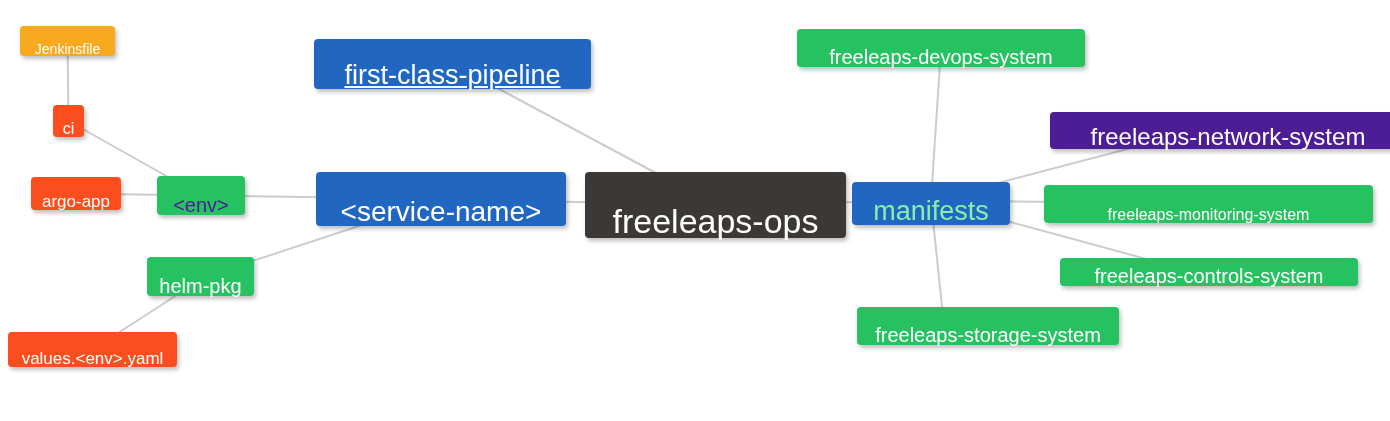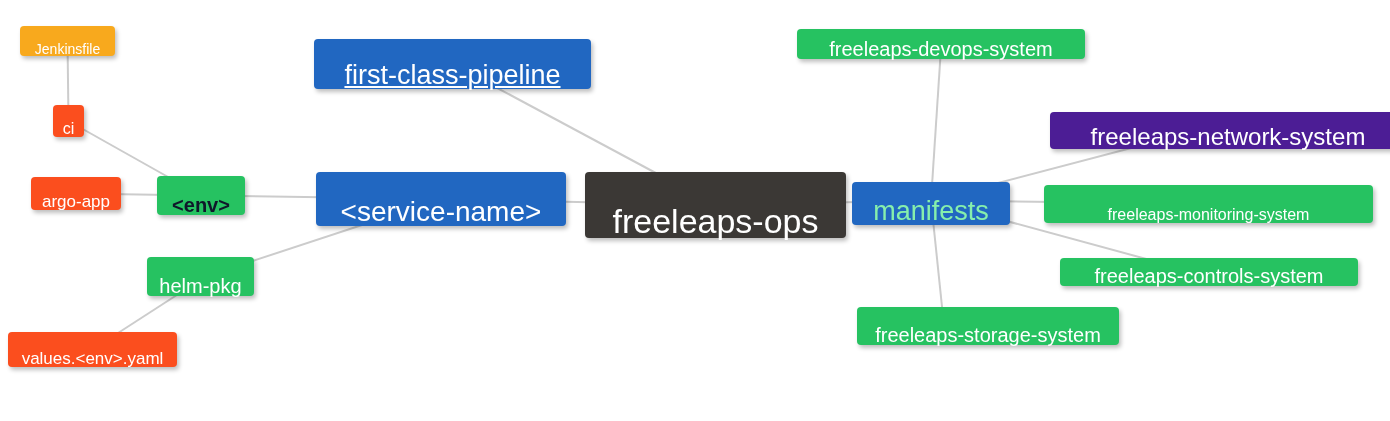--- a/index.html
+++ b/index.html
@@ -69,42 +69,42 @@
   <div id="node-layer">
       <div class="node" style="left: 20px; top: 26px; width: 95px; height: 30px; font-size: 14px; background: rgb(248, 169, 29); color: rgb(255, 255, 255);">
         <span>Jenkinsfile</span>
       </div>
       <div class="node" style="left: 53px; top: 105px; width: 31px; height: 32px; font-size: 16px; background: rgb(251, 78, 30); color: rgb(255, 255, 255);">
         <span>ci</span>
       </div>
       <div class="node" style="left: 31px; top: 177px; width: 90px; height: 33px; font-size: 17px; background: rgb(251, 78, 30); color: rgb(255, 255, 255);">
         <span>argo-app</span>
       </div>
-      <div class="node" style="left: 157px; top: 176px; width: 88px; height: 39px; font-size: 20px; background: rgb(38, 194, 97); color: #0f172a; font-weight: bold;">
+      <div class="node" style="left: 157px; top: 176px; width: 88px; height: 39px; font-size: 20px; background: rgb(38, 194, 97); color: #4c1d95;">
         <span>&lt;env&gt;</span>
       </div>
       <div class="node" style="left: 314px; top: 39px; width: 277px; height: 50px; font-size: 27px; background: rgb(33, 103, 193); color: rgb(255, 255, 255); text-decoration: underline;">
         <span>first-class-pipeline</span>
       </div>
       <div class="node" style="left: 316px; top: 172px; width: 250px; height: 54px; font-size: 28px; background: rgb(33, 103, 193); color: rgb(255, 255, 255);">
         <span>&lt;service-name&gt;</span>
       </div>
       <div class="node" style="left: 585px; top: 172px; width: 261px; height: 66px; font-size: 34px; background: rgb(59, 56, 53); color: rgb(255, 255, 255);">
         <span>freeleaps-ops</span>
       </div>
       <div class="node" style="left: 852px; top: 174px; width: 158px; height: 43px; font-size: 27px; background: rgb(33, 103, 193); color: #86efac; margin-top: 8px;">
         <span>manifests</span>
       </div>
       <div class="node" style="left: 147px; top: 257px; width: 107px; height: 39px; font-size: 20px; background: rgb(38, 194, 97); color: rgb(255, 255, 255);">
         <span>helm-pkg</span>
       </div>
       <div class="node" style="left: 8px; top: 332px; width: 169px; height: 35px; font-size: 17px; background: rgb(251, 78, 30); color: rgb(255, 255, 255);">
         <span>values.&lt;env&gt;.yaml</span>
       </div>
-      <div class="node" style="left: 797px; top: 29px; width: 288px; height: 30px; font-size: 20px; background: rgb(38, 194, 97); color: rgb(255, 255, 255);">
+      <div class="node" style="left: 797px; top: 29px; width: 288px; height: 38px; font-size: 20px; background: rgb(38, 194, 97); color: rgb(255, 255, 255);">
         <span>freeleaps-devops-system</span>
       </div>
       <div class="node" style="left: 1050px; top: 112px; width: 356px; height: 37px; font-size: 24px; background: #4c1d95; color: rgb(255, 255, 255);">
         <span>freeleaps-network-system</span>
       </div>
       <div class="node" style="left: 1044px; top: 185px; width: 329px; height: 38px; font-size: 16px; background: rgb(38, 194, 97); color: rgb(255, 255, 255);">
         <span>freeleaps-monitoring-system</span>
       </div>
       <div class="node" style="left: 1060px; top: 258px; width: 298px; height: 28px; font-size: 20px; background: rgb(38, 194, 97); color: rgb(255, 255, 255);">
         <span>freeleaps-controls-system</span>

